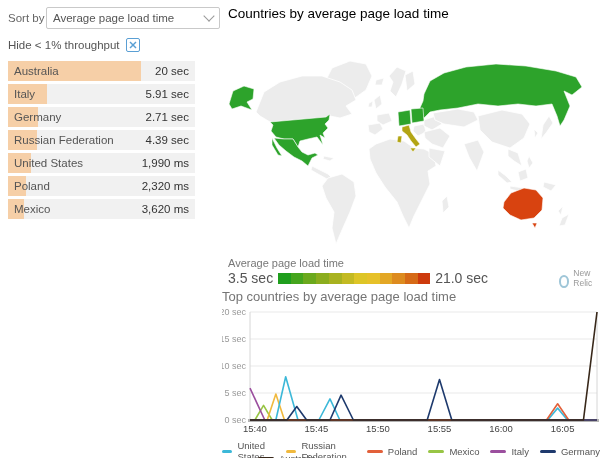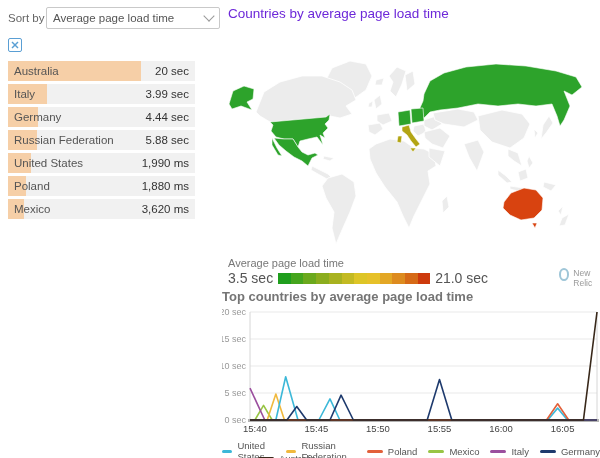--- a/index.html
+++ b/index.html
@@ -17,34 +17,34 @@
   .filter-row{left:8px;top:38px;display:flex;align-items:center;gap:6px;}
   .filter-row .lbl{font-size:11.5px;color:#555;}
   .cbox{width:12px;height:12px;border:1.5px solid #5a9fd4;border-radius:2px;
         display:flex;align-items:center;justify-content:center;cursor:pointer;background:#fff;}
   .ctable{left:8px;top:61px;width:187px;}
   .crow{position:relative;height:20px;margin-bottom:3px;background:#f1f1f1;cursor:pointer;}
   .crow .bar{position:absolute;left:0;top:0;bottom:0;background:#f6cfa7;}
   .crow .cname{position:absolute;left:6px;top:0;line-height:20px;font-size:11.5px;color:#555;}
   .crow .cval{position:absolute;right:6px;top:0;line-height:20px;font-size:11.5px;color:#333;}
   
-  .main-title{left:228px;top:6px;font-size:13.5px;color:#6d28d9;}
+  .main-title{left:228px;top:6px;font-size:13.5px;color:#000000;}
   .map-box{left:226px;top:54px;width:372px;height:198px;}
   .map-box svg{display:block;}
   .land{fill:#ececec;stroke:#fff;stroke-width:0.8;}
   .cc{stroke:#fff;stroke-width:0.6;}
   .grad-title{left:228px;top:257px;font-size:11px;color:#777;}
   .grad-row{left:228px;top:270px;display:flex;align-items:center;gap:5px;}
   .grad-min,.grad-max{font-size:14px;color:#555;}
   .grad-bar{display:flex;width:152px;height:11px;}
   .grad-bar span{flex:1;}
-  .brand{left:559px;top:268px;display:flex;align-items:flex-start;gap:4px;}
+  .brand{left:559px;top:268px;display:flex;align-items:flex-end;gap:4px;}
   .brand .ring{width:9px;height:9px;border:2px solid #9fc6d8;border-radius:50%;}
   .brand .btxt{font-size:8.5px;color:#999;}
-  .chart-title{left:222px;top:289px;font-size:13px;color:#757575;font-weight:bold;}
+  .chart-title{left:222px;top:289px;font-size:13px;color:#757575;}
   .chart-box{left:222px;top:304px;width:378px;height:134px;}
   .axis-ylab{font-size:9px;fill:#999;}
   .axis-xlab{font-size:9.5px;fill:#444;}
   .legend-row1{left:222px;top:440px;width:378px;display:flex;justify-content:center;
                gap:11px;}
   .legend-row2{left:258px;top:453px;display:flex;gap:11px;}
   .litem{display:flex;align-items:center;gap:5px;cursor:pointer;}
   .lswatch{width:16px;height:3px;border-radius:2px;}
   .llabel{font-size:9.5px;color:#555;}
 </style>
@@ -52,58 +52,59 @@
 <body>
 
 <div class="abs sort-label">Sort by</div>
 
 <div class="abs dropdown">
   <span class="val">Average page load time</span>
   <span class="chev"></span>
 </div>
 
 <div class="abs filter-row">
+  <span class="lbl">Hide &lt; 1% throughput</span>
   <span class="cbox">
     <svg width="8" height="8" viewBox="0 0 8 8">
       <line x1="1" y1="1" x2="7" y2="7" stroke="#5a9fd4" stroke-width="1.4"></line>
       <line x1="7" y1="1" x2="1" y2="7" stroke="#5a9fd4" stroke-width="1.4"></line>
     </svg>
   </span>
 </div>
 
 <div class="abs ctable">
     <div class="crow">
       <span class="bar" style="width:71%;background:#f6cfa7"></span>
       <span class="cname">Australia</span>
       <span class="cval">20 sec</span>
     </div>
     <div class="crow">
       <span class="bar" style="width:21%;background:#f6cfa7"></span>
       <span class="cname">Italy</span>
-      <span class="cval">3.99 sec</span>
+      <span class="cval">5.91 sec</span>
     </div>
     <div class="crow">
       <span class="bar" style="width:15.8%;background:#f6cfa7"></span>
       <span class="cname">Germany</span>
-      <span class="cval">4.44 sec</span>
+      <span class="cval">2.71 sec</span>
     </div>
     <div class="crow">
       <span class="bar" style="width:15.5%;background:#f6cfa7"></span>
       <span class="cname">Russian Federation</span>
-      <span class="cval">5.88 sec</span>
+      <span class="cval">4.39 sec</span>
     </div>
     <div class="crow">
       <span class="bar" style="width:12.3%;background:#f6cfa7"></span>
       <span class="cname">United States</span>
       <span class="cval">1,990 ms</span>
     </div>
     <div class="crow">
       <span class="bar" style="width:9.8%;background:#f6cfa7"></span>
       <span class="cname">Poland</span>
-      <span class="cval">1,880 ms</span>
+      <span class="cval">2,320 ms</span>
     </div>
     <div class="crow">
       <span class="bar" style="width:8.6%;background:#f6cfa7"></span>
       <span class="cname">Mexico</span>
       <span class="cval">3,620 ms</span>
     </div>
   </div>
 
 <div class="abs main-title">Countries by average page load time</div>
 

